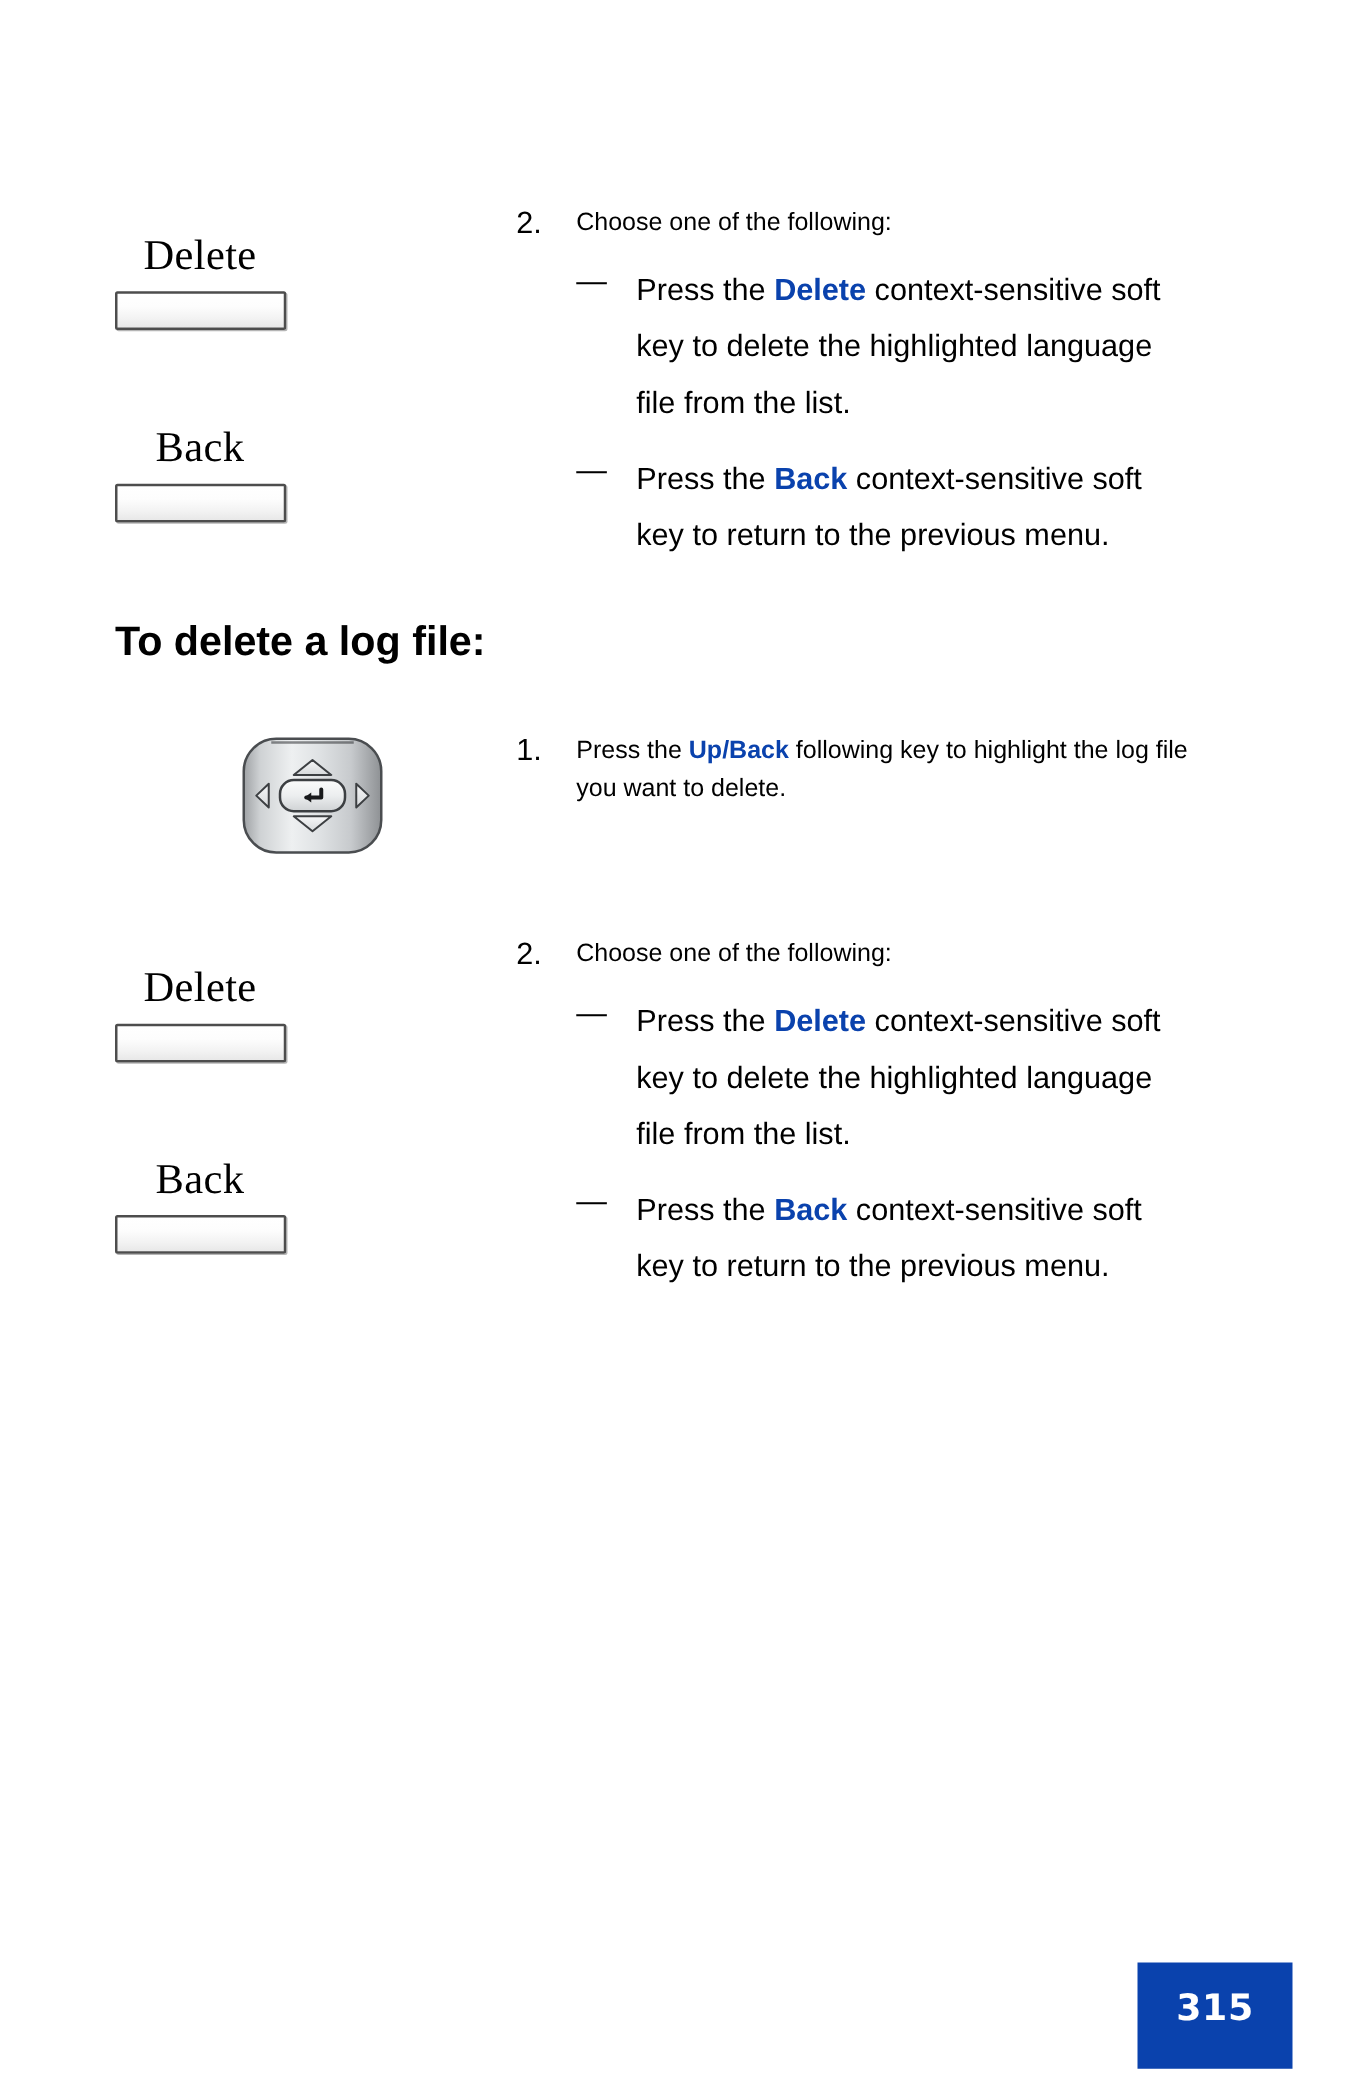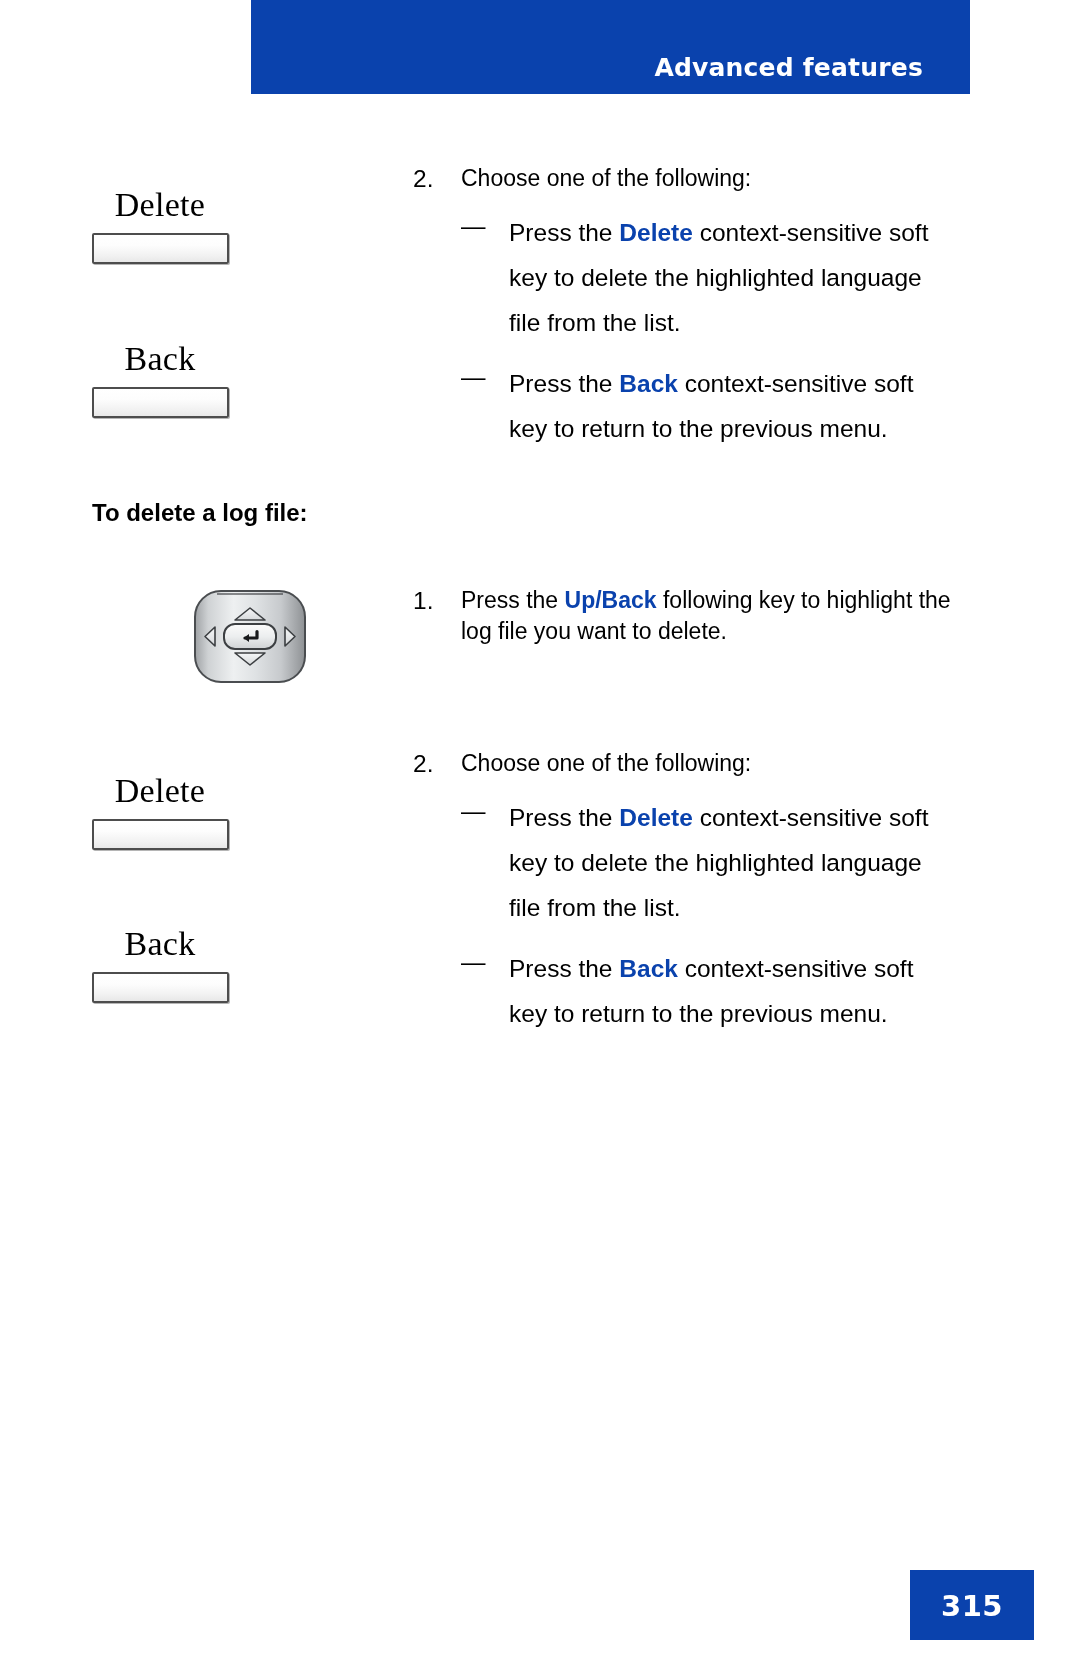--- a/index.html
+++ b/index.html
@@ -95,21 +95,21 @@
     align-items: flex-start;
   }
   .step-num {
     width: 48px;
     flex: 0 0 48px;
     font-size: 24.5px;
     line-height: 31px;
   }
   .step-text {
     flex: 1 1 auto;
-    font-size: 23px;
+    font-size: 20px;
     line-height: 31px;
   }
   .sub {
     display: flex;
     align-items: flex-start;
     margin-top: 16px;
   }
   .sub-dash {
     width: 48px;
     flex: 0 0 48px;
@@ -124,56 +124,53 @@
     max-width: 447px;
   }
   .kw {
     color: #0a42ad;
     font-weight: bold;
   }
 
   .section-heading {
     position: absolute;
     left: 92px;
-    font-size: 24px;
+    font-size: 33px;
     font-weight: bold;
     line-height: 30px;
     color: #000000;
   }
 
   
   .page-number-block {
     position: absolute;
     left: 910px;
     top: 1570px;
     width: 124px;
-    height: 70px;
+    height: 85px;
     background: #0a42ad;
   }
   .page-number {
     position: absolute;
     left: 0;
     top: 19px;
     width: 124px;
     text-align: center;
     color: #ffffff;
     font-family: "DejaVu Sans", sans-serif;
     font-size: 29px;
     font-weight: bold;
     letter-spacing: 0.5px;
   }
 </style>
 </head>
 <body>
 
 <div class="page">
 
-  <div class="header-banner">
-    <div class="header-title">Advanced features</div>
-  </div>
 
   <div class="softkey" style="top:186px;">
     <div class="softkey-label">Delete</div>
     <div class="softkey-button"></div>
   </div>
 
   <div class="softkey" style="top:340px;">
     <div class="softkey-label">Back</div>
     <div class="softkey-button"></div>
   </div>

